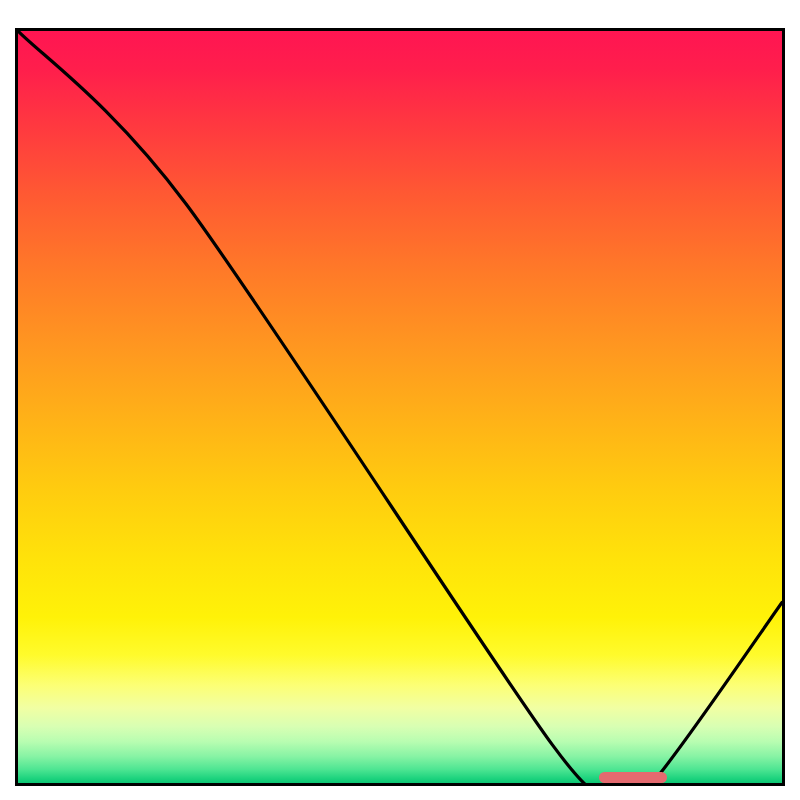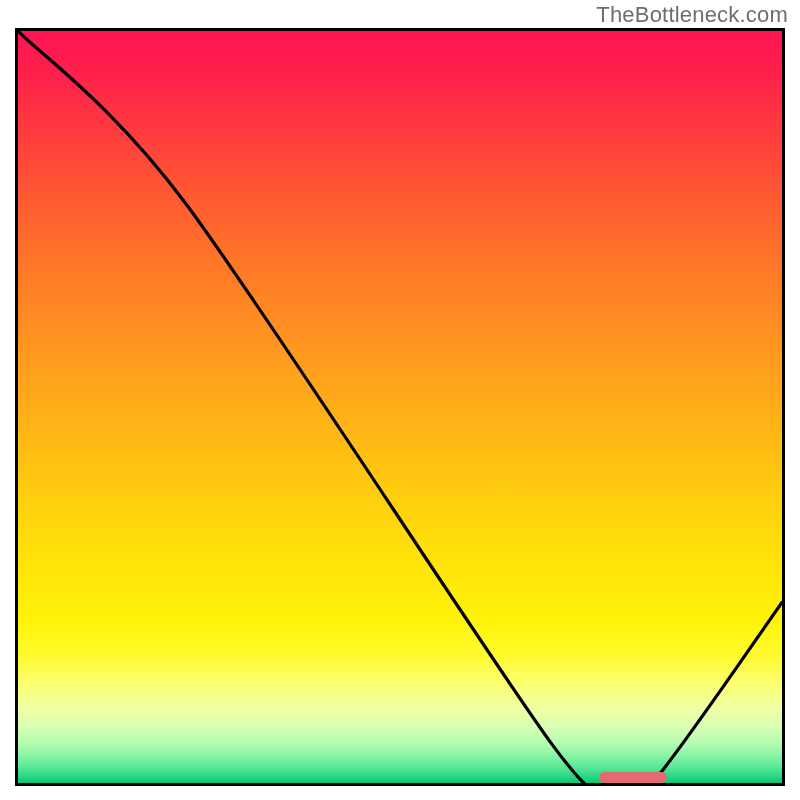--- a/index.html
+++ b/index.html
@@ -74,21 +74,20 @@
     background: #e46a6f;
     border-radius: 6px;
     height: 11px;
   }
 </style>
 </head>
 <body>
 
 <div class="canvas">
 
-  <div class="watermark">TheBottleneck.com</div>
 
   <div class="plot">
     <div class="gradient"></div>
 
     <svg class="curve" viewBox="0 0 764 752" preserveAspectRatio="none">
       <path id="curve-path" fill="none" stroke="#000000" stroke-width="3.2" stroke-linecap="round" stroke-linejoin="round" d="M 0.0 0.0 C 23.8 24.5 92.3 71.8 168.1 173.0 C 243.8 274.2 474.2 632.4 534.8 714.4 C 595.4 796.4 581.8 746.7 595.9 752.0 C 610.0 757.3 610.3 777.6 634.1 752.0 C 657.9 726.4 745.6 597.1 764.0 571.5"></path>
     </svg>
 
     <div class="marker" id="opt-marker" style="left: 580.64px; width: 68.76px; top: 740.984px;"></div>
   </div>

